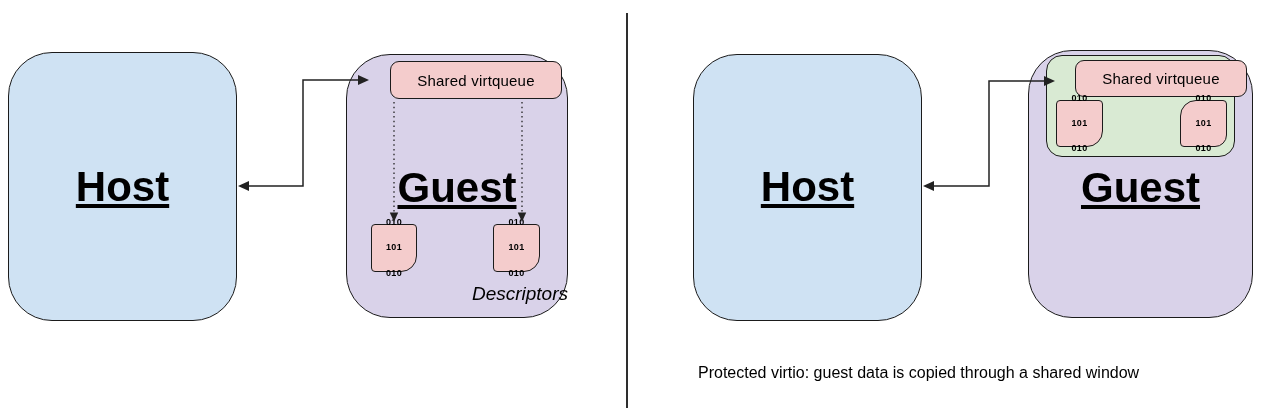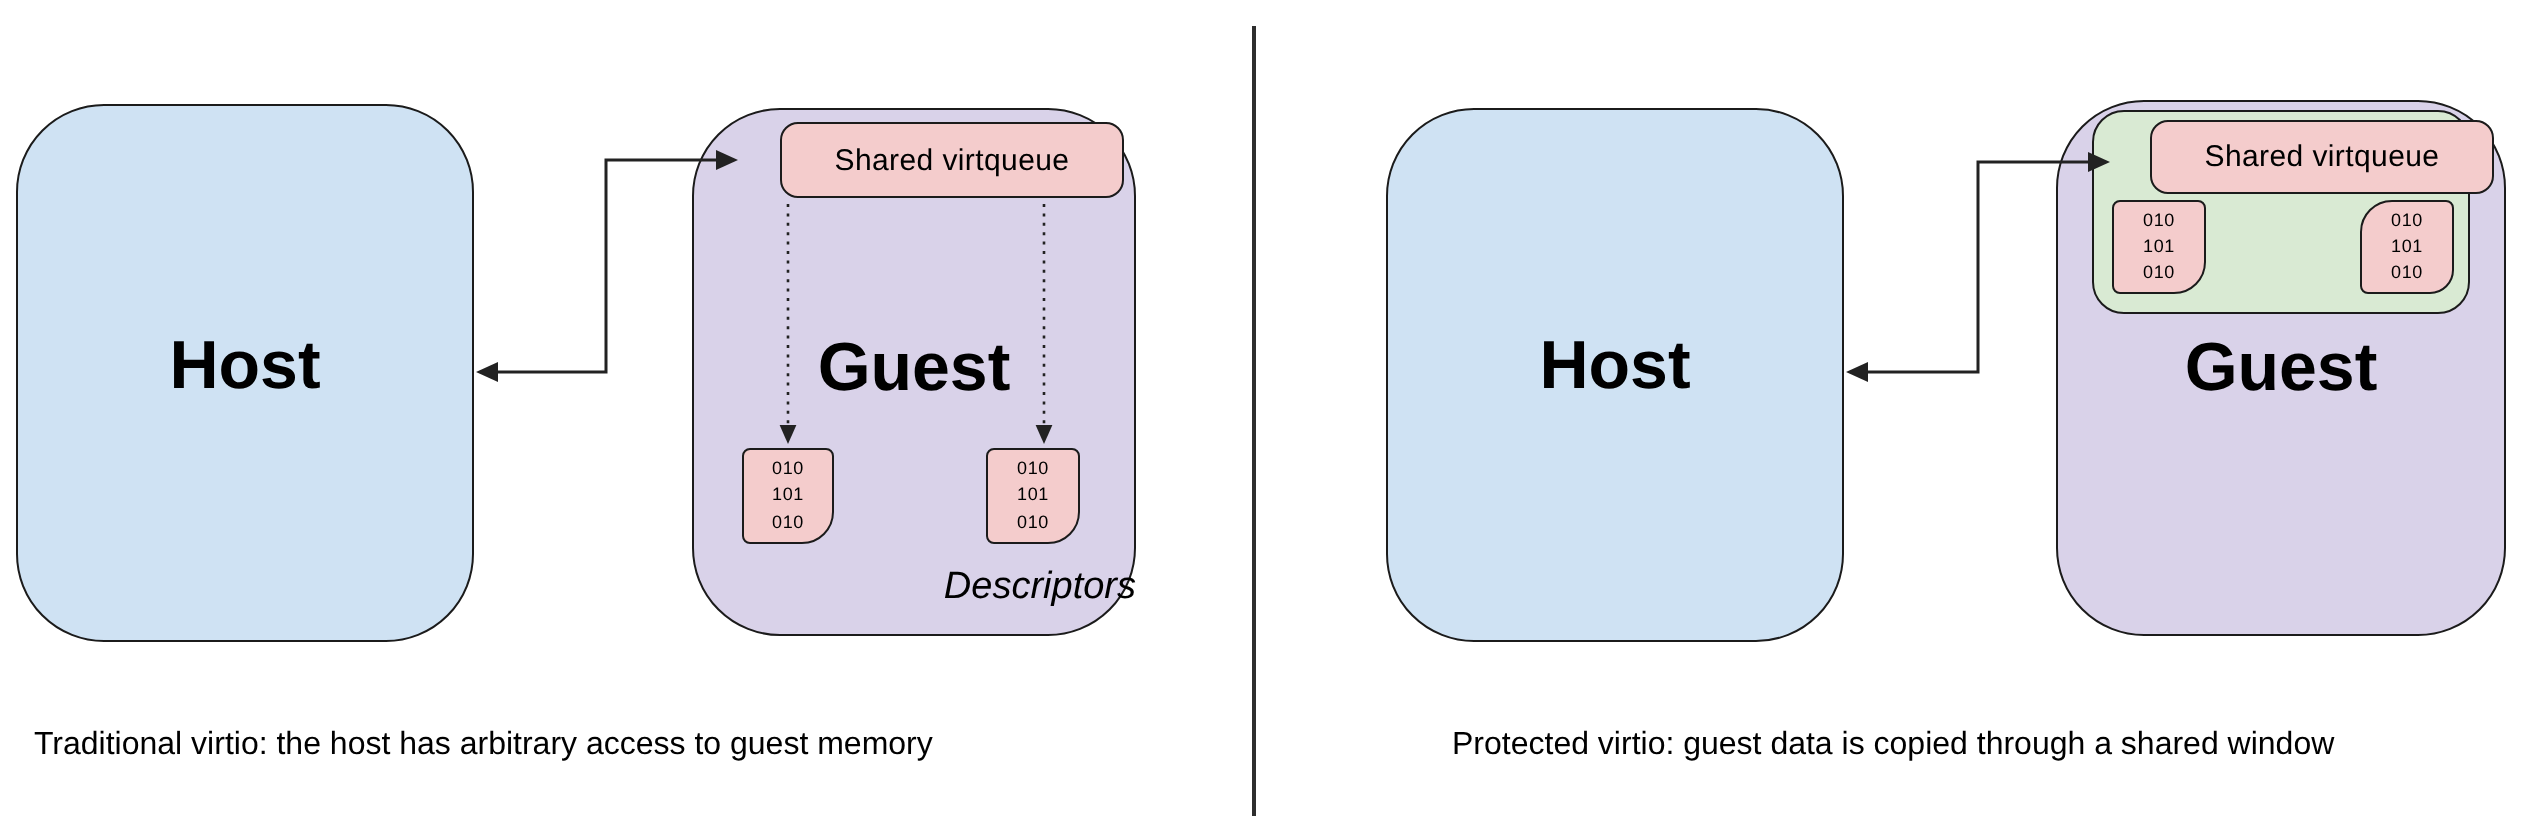--- a/index.html
+++ b/index.html
@@ -9,23 +9,23 @@
   }
   .box{position:absolute;box-sizing:border-box;border:1.5px solid var(--stroke,#1b1b1b);}
   .host{background:var(--host-fill,#cfe2f3);border-radius:44px;}
   .guest{background:var(--guest-fill,#d9d2e9);border-radius:44px;}
   .vq{background:var(--virtqueue-fill,#f4cccc);border-radius:9px;
       display:flex;align-items:center;justify-content:center;
       font-size:15px;letter-spacing:.2px;margin-left:20px;}
   .window{background:var(--shared-window-fill,#d9ead3);border-radius:16px;}
   .bitbox{background:var(--virtqueue-fill,#f4cccc);border-radius:4px 4px 16px 4px;
       display:flex;flex-direction:column;align-items:center;justify-content:center;
-      font-size:9px;line-height:1.45;font-weight:normal;letter-spacing:.3px;}
+      font-size:9px;line-height:1.45;font-weight:bold;letter-spacing:.3px;gap:12px;}
   .bitbox.fold-tl{border-radius:16px 4px 12px 4px;}
-  .big-label{position:absolute;font-size:34px;font-weight:bold;text-align:center;line-height:1;}
+  .big-label{position:absolute;font-size:42px;font-weight:bold;text-align:center;line-height:1;text-decoration:underline;}
   .desc-label{position:absolute;font-size:19px;font-style:italic;text-align:right;}
   .caption{position:absolute;font-size:16px;white-space:nowrap;}
   .divider{position:absolute;background:#2e2e2e;}
   #l-host{left:8px;top:52px;width:229px;height:269px;}
   #l-guest{left:346px;top:54px;width:222px;height:264px;}
   #l-vq{left:370px;top:61px;width:172px;height:38px;}
   #l-bit1{left:371px;top:224px;width:46px;height:48px;}
   #l-bit2{left:493px;top:224px;width:47px;height:48px;}
   #l-host-label{left:8px;top:166px;width:229px;}
   #l-guest-label{left:346px;top:167px;width:222px;}
@@ -33,21 +33,21 @@
   #l-caption{left:17px;top:364px;}
   #divider{left:626px;top:13px;width:2px;height:395px;}
   #r-host{left:693px;top:54px;width:229px;height:267px;}
   #r-guest{left:1028px;top:50px;width:225px;height:268px;}
   #r-window{left:1046px;top:55px;width:189px;height:102px;}
   #r-vq{left:1055px;top:60px;width:172px;height:37px;}
   #r-bit1{left:1056px;top:100px;width:47px;height:47px;}
   #r-bit2{left:1180px;top:100px;width:47px;height:47px;}
   #r-host-label{left:693px;top:166px;width:229px;}
   #r-guest-label{left:1028px;top:167px;width:225px;}
-  #r-caption{left:698px;top:364px;margin-left:28px;}
+  #r-caption{left:698px;top:364px;}
   #arrows{position:absolute;left:0;top:0;width:1266px;height:408px;pointer-events:none;z-index:10;}
 </style>
 </head>
 <body>
 
 <div class="canvas" style="--host-fill: #cfe2f3; --guest-fill: #d9d2e9; --virtqueue-fill: #f4cccc; --shared-window-fill: #d9ead3; --stroke: #1b1b1b; --arrow: #222222; --text: #000000;">
 
   <div id="l-host" class="box host"></div>
   <div id="l-host-label" class="big-label">Host</div>
 
@@ -64,21 +64,20 @@
     <span>010</span>
   </div>
   <div id="l-bit2" class="box bitbox">
     <span>010</span>
     <span>101</span>
     <span>010</span>
   </div>
 
   <div id="l-desc-label" class="desc-label">Descriptors</div>
 
-  <div id="l-caption" class="caption">Traditional virtio: the host has arbitrary access to guest memory</div>
 
   <div id="divider" class="divider"></div>
 
   <div id="r-host" class="box host"></div>
   <div id="r-host-label" class="big-label">Host</div>
 
   <div id="r-guest" class="box guest"></div>
   <div id="r-guest-label" class="big-label">Guest</div>
 
   <div id="r-window" class="box window"></div>

